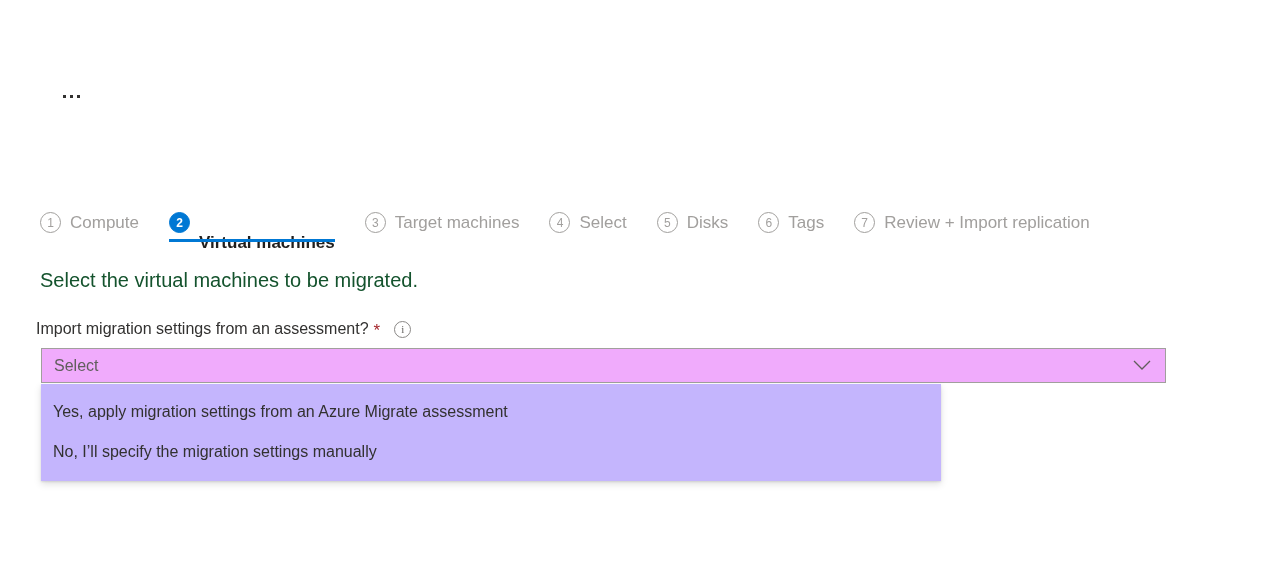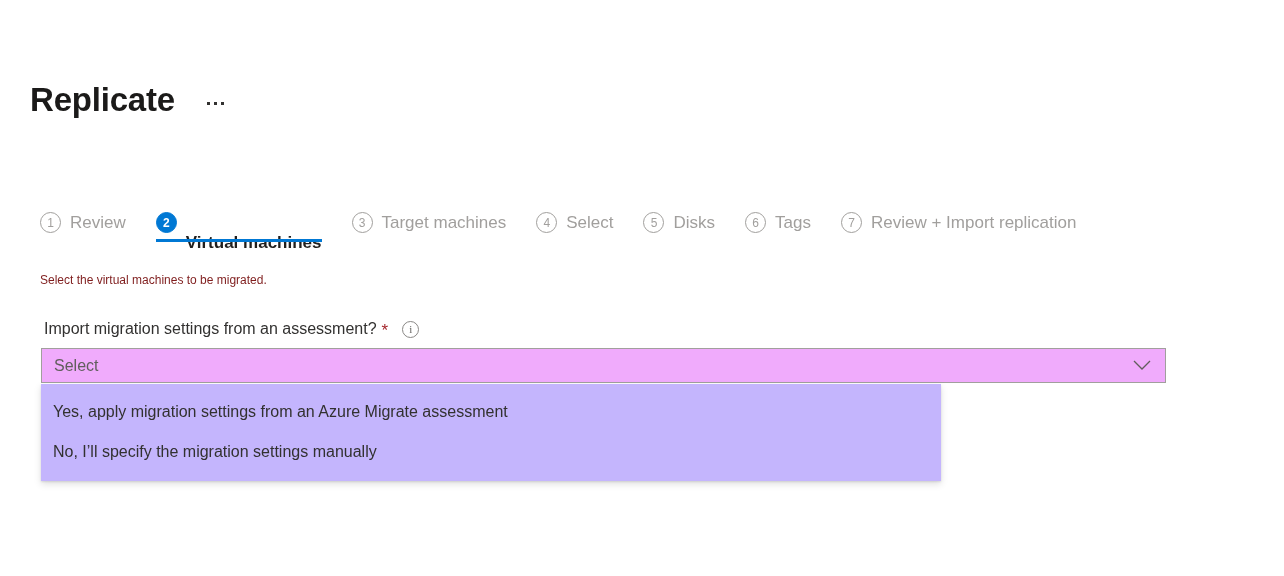--- a/index.html
+++ b/index.html
@@ -110,28 +110,28 @@
     bottom: 0;
     height: 3px;
     background: #0078d4;
   }
 
   
   .intro-text {
     position: absolute;
     left: 40px;
     top: 269px;
-    font-size: 12px;
-    color: #7f1d1d;
+    font-size: 20px;
+    color: #14532d;
     line-height: 22px;
   }
 
   .field-label-row {
     position: absolute;
-    left: 44px;
+    left: 36px;
     top: 318px;
     display: flex;
     align-items: center;
     height: 22px;
   }
   .field-label {
     font-size: 16px;
     color: #323130;
     line-height: 22px;
   }
@@ -206,33 +206,32 @@
     font-size: 16px;
     color: #323130;
     cursor: pointer;
     box-sizing: border-box;
   }
 </style>
 </head>
 <body>
 
 <div class="page-header">
-  <div class="page-title">Replicate</div>
   <div class="more-button">
     <span class="dot"></span>
     <span class="dot"></span>
     <span class="dot"></span>
   </div>
 </div>
 
 <div class="tabs">
 
   <div class="tab">
     <span class="num">1</span>
-    <span class="label">Review</span>
+    <span class="label">Compute</span>
   </div>
 
   <div class="tab active">
     <span class="num">2</span>
     <span class="label">Virtual machines</span>
   </div>
 
   <div class="tab">
     <span class="num">3</span>
     <span class="label">Target machines</span>

